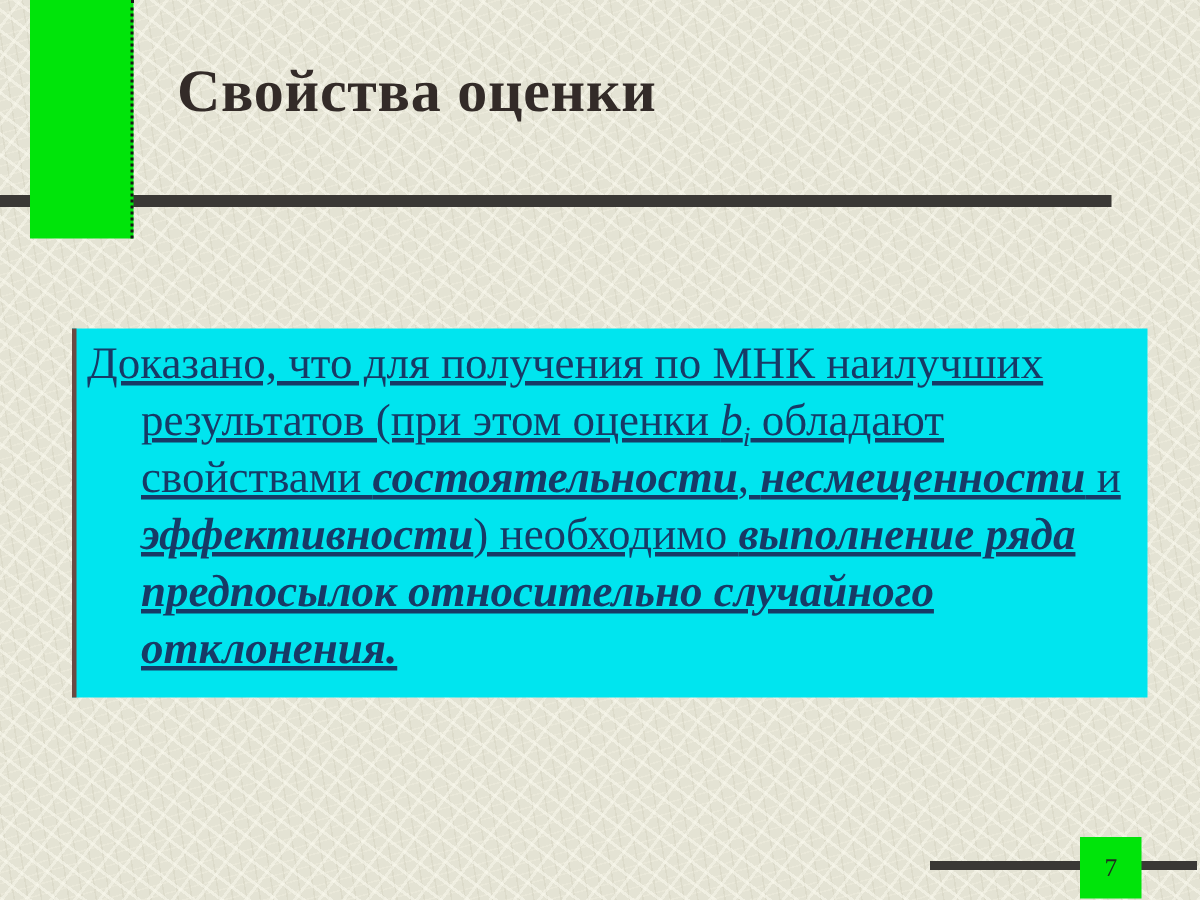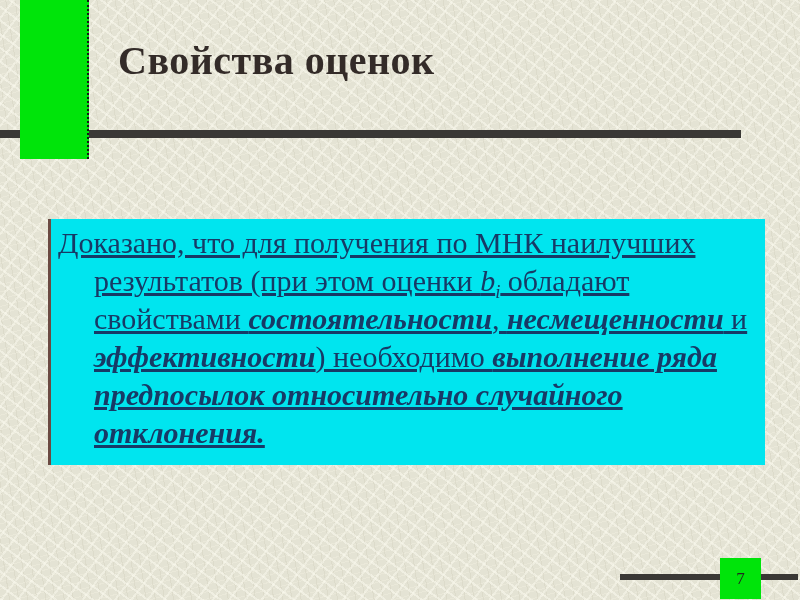--- a/index.html
+++ b/index.html
@@ -106,21 +106,21 @@
 </head>
 <body>
 
 <div class="slide">
 
   <div class="title-rule"></div>
 
   <div class="green-bar"></div>
 
   <h1 class="title">
-    <span class="tl">Свойства оценок</span>
+    <span class="tl">Свойства оценки</span>
   </h1>
 
   <div class="content-box">
     <p class="body-text"><span class="seg-r">Доказано, что для получения по МНК наилучших результатов (при этом оценки </span><span class="seg-i">b</span><sub class="seg-sub">i</sub><span class="seg-r"> обладают свойствами </span><span class="seg-bi">состоятельности</span><span class="seg-r">, </span><span class="seg-bi">несмещенности</span><span class="seg-r"> и </span><span class="seg-bi">эффективности</span><span class="seg-r">) необходимо </span><span class="seg-bi">выполнение ряда предпосылок относительно случайного отклонения.</span></p>
   </div>
 
   <div class="footer-line"></div>
 
   <div class="page-box">
     <span>7</span>

